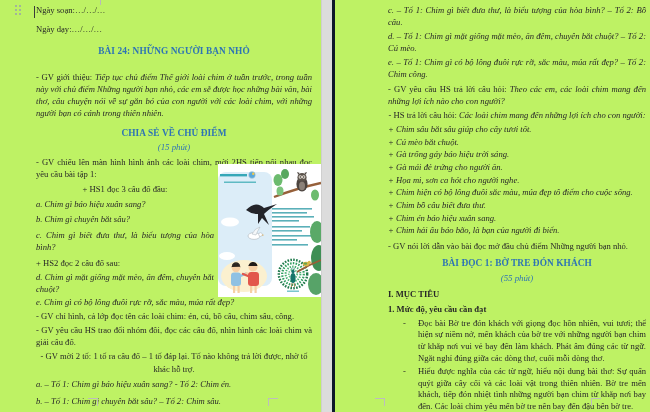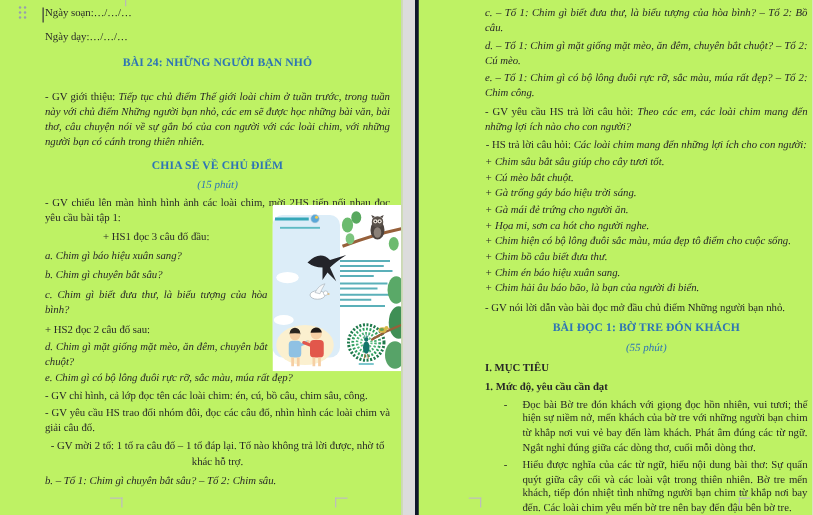--- a/index.html
+++ b/index.html
@@ -62,20 +62,21 @@
       <p class="narrow mb3">+ HS1 đọc 3 câu đố đầu:</p>
       <p class="it narrow riddle">a. Chim gì báo hiệu xuân sang?</p>
       <p class="it narrow riddle">b. Chim gì chuyên bắt sâu?</p>
       <p class="it narrow riddle">c. Chim gì biết đưa thư, là biểu tượng của hòa bình?</p>
       <p class="narrow mb2">+ HS2 đọc 2 câu đố sau:</p>
       <p class="it narrow" style="margin-bottom:1px;">d. Chim gì mặt giống mặt mèo, ăn đêm, chuyên bắt chuột?</p>
       <p class="it mb2" style="text-align:left;">e. Chim gì có bộ lông đuôi rực rỡ, sắc màu, múa rất đẹp?</p>
       <p class="mb2">- GV chỉ hình, cả lớp đọc tên các loài chim: én, cú, bồ câu, chim sâu, công.</p>
       <p class="mb2">- GV yêu cầu HS trao đổi nhóm đôi, đọc các câu đố, nhìn hình các loài chim và giải câu đố.</p>
       <p class="mb3">- GV mời 2 tổ: 1 tổ ra câu đố – 1 tổ đáp lại. Tổ nào không trả lời được, nhờ tổ khác hỗ trợ.</p>
+      <p class="it mb5" style="text-align:left;">a. – Tổ 1: Chim gì báo hiệu xuân sang? - Tổ 2: Chim én.</p>
       <p class="it" style="text-align:left;">b. – Tổ 1: Chim gì chuyên bắt sâu? – Tổ 2: Chim sâu.</p>
     </div>
 
     <svg class="illustration" viewBox="0 0 103 133" xmlns="http://www.w3.org/2000/svg">
       <rect x="0" y="0" width="103" height="133" fill="#ffffff"></rect>
       <rect x="0" y="8" width="54" height="114" rx="8" fill="#dcedf8"></rect>
       <ellipse cx="12" cy="58" rx="9" ry="4.5" fill="#ffffff"></ellipse>
       <ellipse cx="9" cy="92" rx="8" ry="4" fill="#ffffff"></ellipse>
 
       <rect x="2" y="10" width="27" height="2.4" fill="#35a7b8"></rect>

